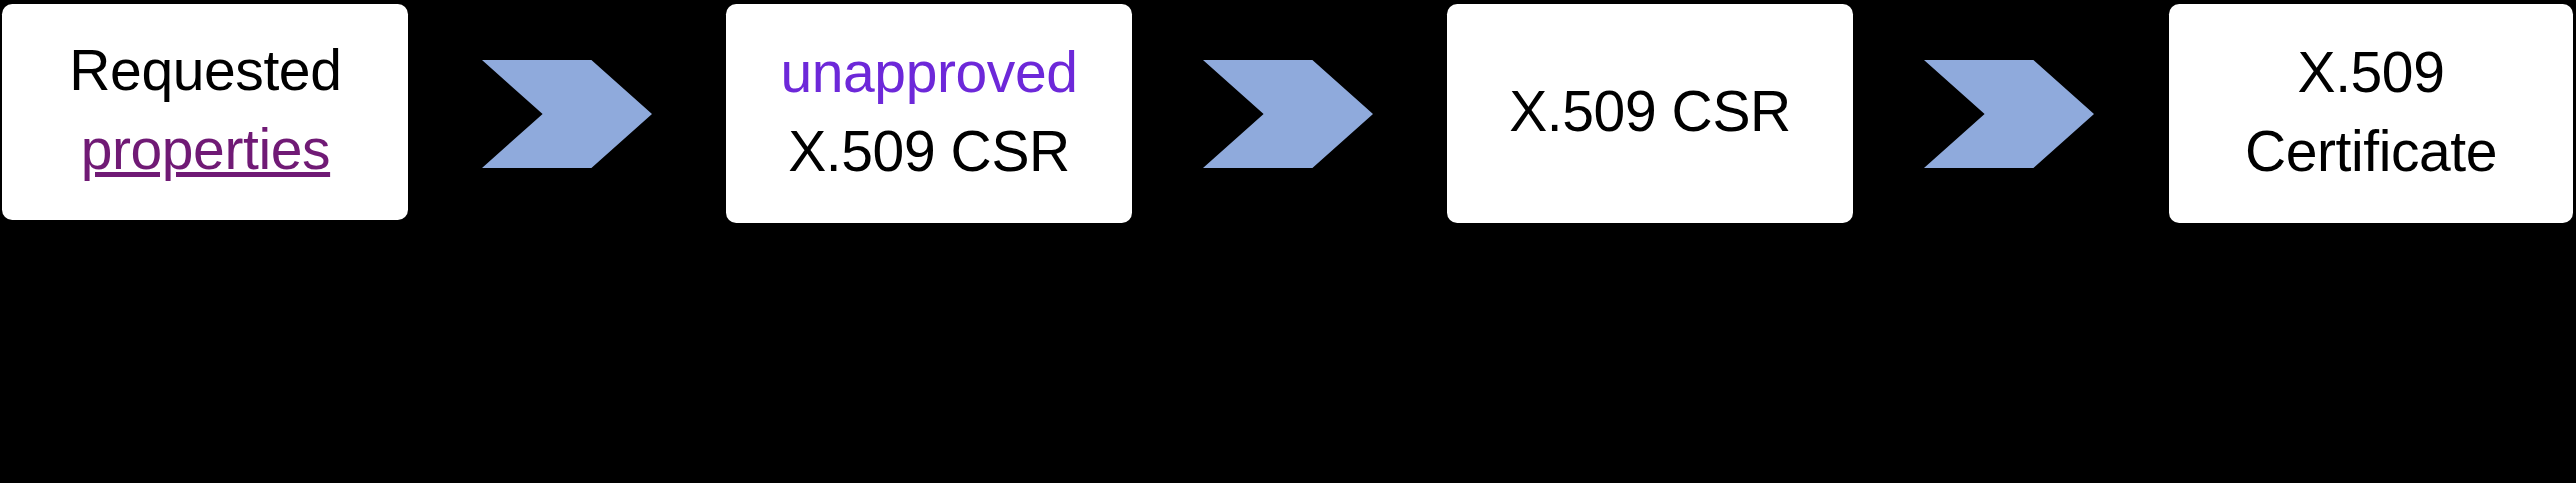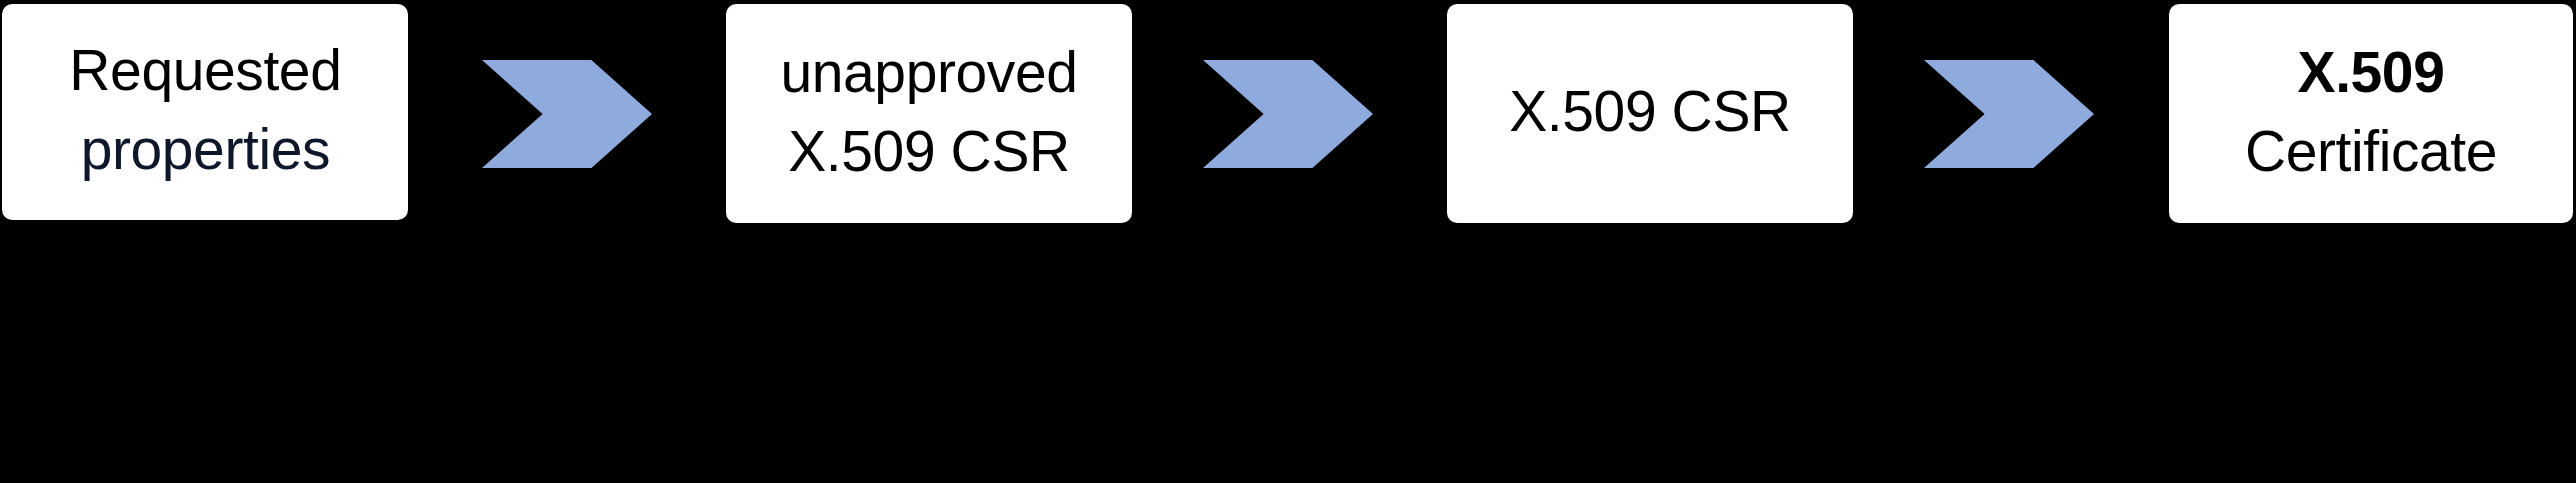--- a/index.html
+++ b/index.html
@@ -61,33 +61,33 @@
 </style>
 </head>
 <body>
 
 <div id="canvas" style="width: 2576px; height: 484px; background: rgb(0, 0, 0);">
   <div class="flow-row">
 
     <div class="node-box" id="node-0" style="left: 2.4px; top: 3.9px; width: 406px; height: 216px; background: rgb(255, 255, 255);">
       <span class="node-text-stack">
         <span class="node-label" style="color: rgb(0, 0, 0);">Requested</span>
-        <span class="node-label" style="color: #0f172a;">properties</span>
+        <span class="node-label" style="color: #701a75; text-decoration: underline;">properties</span>
       </span>
     </div>
 
     <div class="arrow-connector" id="arrow-0" style="left: 482px; top: 60px; width: 170px; height: 108px;">
       <svg viewBox="0 0 216 137" preserveAspectRatio="none" aria-hidden="true">
         <polygon points="0,0 139,0 216,68.5 139,137 0,137 77,68.5" fill="#8FAADC"></polygon>
       </svg>
     </div>
 
     <div class="node-box" id="node-1" style="left: 726px; top: 3.9px; width: 406px; height: 219px; background: rgb(255, 255, 255);">
       <span class="node-text-stack">
-        <span class="node-label" style="color: #000000;">unapproved</span>
+        <span class="node-label" style="color: #6d28d9;">unapproved</span>
         <span class="node-label" style="color: rgb(0, 0, 0);">X.509 CSR</span>
       </span>
     </div>
 
     <div class="arrow-connector" id="arrow-1" style="left: 1203px; top: 60px; width: 170px; height: 108px;">
       <svg viewBox="0 0 216 137" preserveAspectRatio="none" aria-hidden="true">
         <polygon points="0,0 139,0 216,68.5 139,137 0,137 77,68.5" fill="#8FAADC"></polygon>
       </svg>
     </div>
 
@@ -98,20 +98,20 @@
     </div>
 
     <div class="arrow-connector" id="arrow-2" style="left: 1924px; top: 60px; width: 170px; height: 108px;">
       <svg viewBox="0 0 216 137" preserveAspectRatio="none" aria-hidden="true">
         <polygon points="0,0 139,0 216,68.5 139,137 0,137 77,68.5" fill="#8FAADC"></polygon>
       </svg>
     </div>
 
     <div class="node-box" id="node-3" style="left: 2169px; top: 3.9px; width: 404px; height: 219px; background: rgb(255, 255, 255);">
       <span class="node-text-stack">
-        <span class="node-label" style="color: rgb(0, 0, 0); font-weight: bold;">X.509</span>
+        <span class="node-label" style="color: rgb(0, 0, 0);">X.509</span>
         <span class="node-label" style="color: #000000;">Certificate</span>
       </span>
     </div>
 
   </div>
 </div>
 
 
 </body></html>

